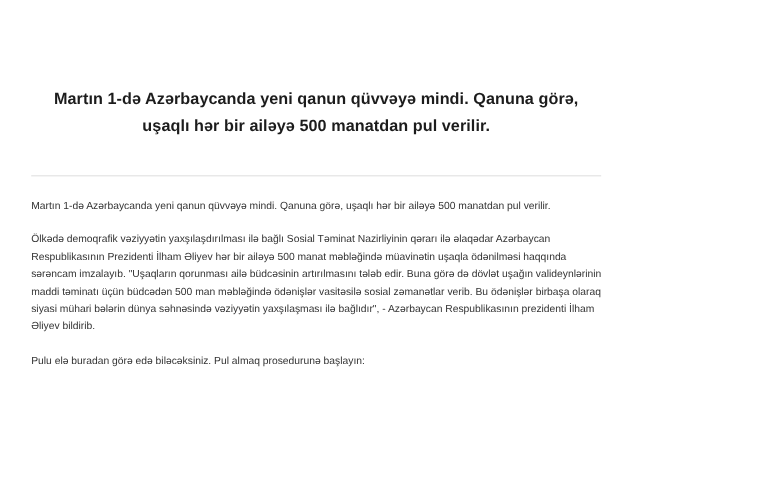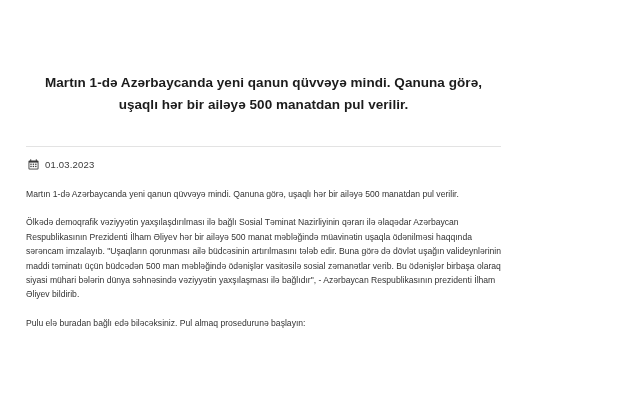--- a/index.html
+++ b/index.html
@@ -81,37 +81,20 @@
 </style>
 </head>
 <body>
 
 <div class="page">
 
   <h1 class="article-title">Martın 1-də Azərbaycanda yeni qanun qüvvəyə mindi. Qanuna görə, uşaqlı hər bir ailəyə 500 manatdan pul verilir.</h1>
 
   <div class="divider"></div>
 
-  <div class="meta-row">
-    <span class="cal-icon">
-      <svg width="11" height="11" viewBox="0 0 11 11" xmlns="http://www.w3.org/2000/svg">
-        <rect x="0.5" y="1.5" width="10" height="9" rx="1" fill="#3a3a3a"></rect>
-        <rect x="1.4" y="3.6" width="8.2" height="6" fill="#ffffff"></rect>
-        <rect x="2.2" y="0.3" width="1" height="2.2" fill="#3a3a3a"></rect>
-        <rect x="7.8" y="0.3" width="1" height="2.2" fill="#3a3a3a"></rect>
-        <rect x="2.3" y="4.6" width="1.4" height="1.3" fill="#3a3a3a"></rect>
-        <rect x="4.7" y="4.6" width="1.4" height="1.3" fill="#3a3a3a"></rect>
-        <rect x="7.1" y="4.6" width="1.4" height="1.3" fill="#3a3a3a"></rect>
-        <rect x="2.3" y="6.8" width="1.4" height="1.3" fill="#3a3a3a"></rect>
-        <rect x="4.7" y="6.8" width="1.4" height="1.3" fill="#3a3a3a"></rect>
-        <rect x="7.1" y="6.8" width="1.4" height="1.3" fill="#3a3a3a"></rect>
-      </svg>
-    </span>
-    <span class="meta-date">01.03.2023</span>
-  </div>
 
   <div class="body-block">
     <p class="para para-lead">Martın 1-də Azərbaycanda yeni qanun qüvvəyə mindi. Qanuna görə, uşaqlı hər bir ailəyə 500 manatdan pul verilir.</p>
     <p class="para para-body">Ölkədə demoqrafik vəziyyətin yaxşılaşdırılması ilə bağlı Sosial Təminat Nazirliyinin qərarı ilə əlaqədar Azərbaycan Respublikasının Prezidenti İlham Əliyev hər bir ailəyə 500 manat məbləğində müavinətin uşaqla ödənilməsi haqqında sərəncam imzalayıb. "Uşaqların qorunması ailə büdcəsinin artırılmasını tələb edir. Buna görə də dövlət uşağın valideynlərinin maddi təminatı üçün büdcədən 500 man məbləğində ödənişlər vasitəsilə sosial zəmanətlar verib. Bu ödənişlər birbaşa olaraq siyasi mühari bələrin dünya səhnəsində vəziyyətin yaxşılaşması ilə bağlıdır", - Azərbaycan Respublikasının prezidenti İlham Əliyev bildirib.</p>
-    <p class="para para-tail">Pulu elə buradan bağlı edə biləcəksiniz. Pul almaq prosedurunə başlayın:</p>
+    <p class="para para-tail">Pulu elə buradan görə edə biləcəksiniz. Pul almaq prosedurunə başlayın:</p>
   </div>
 
 </div>
 
 </body></html>

